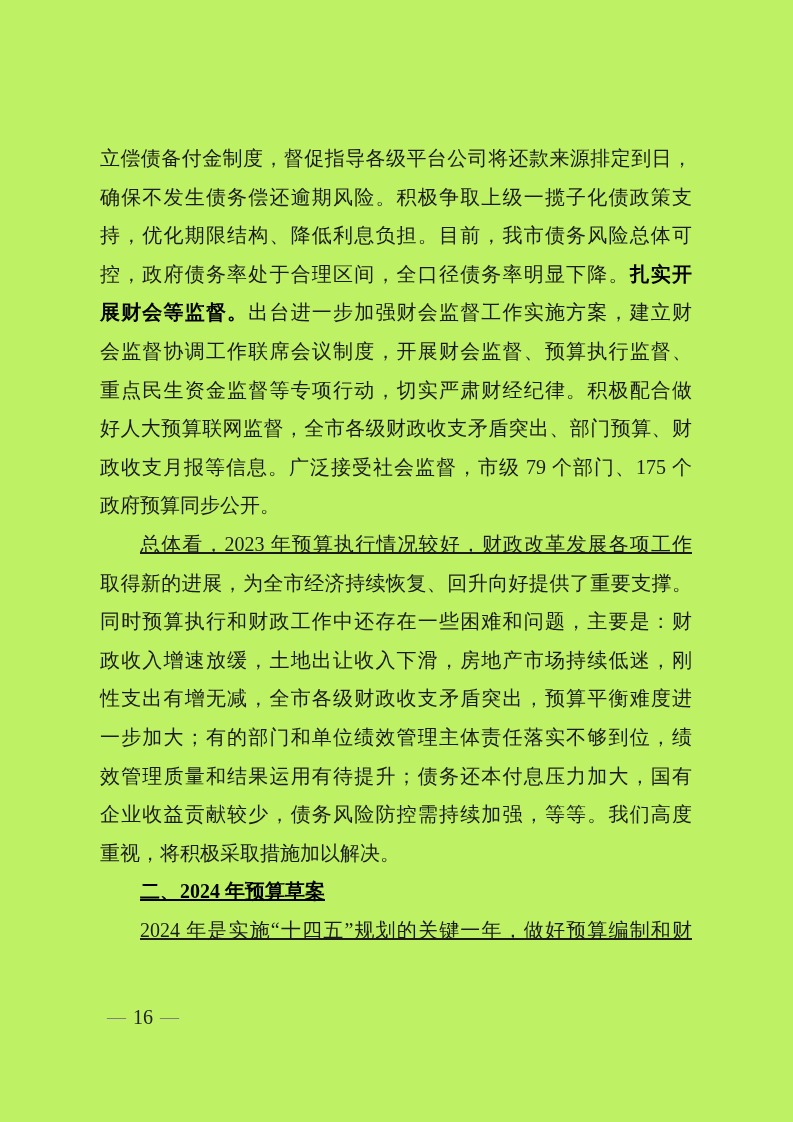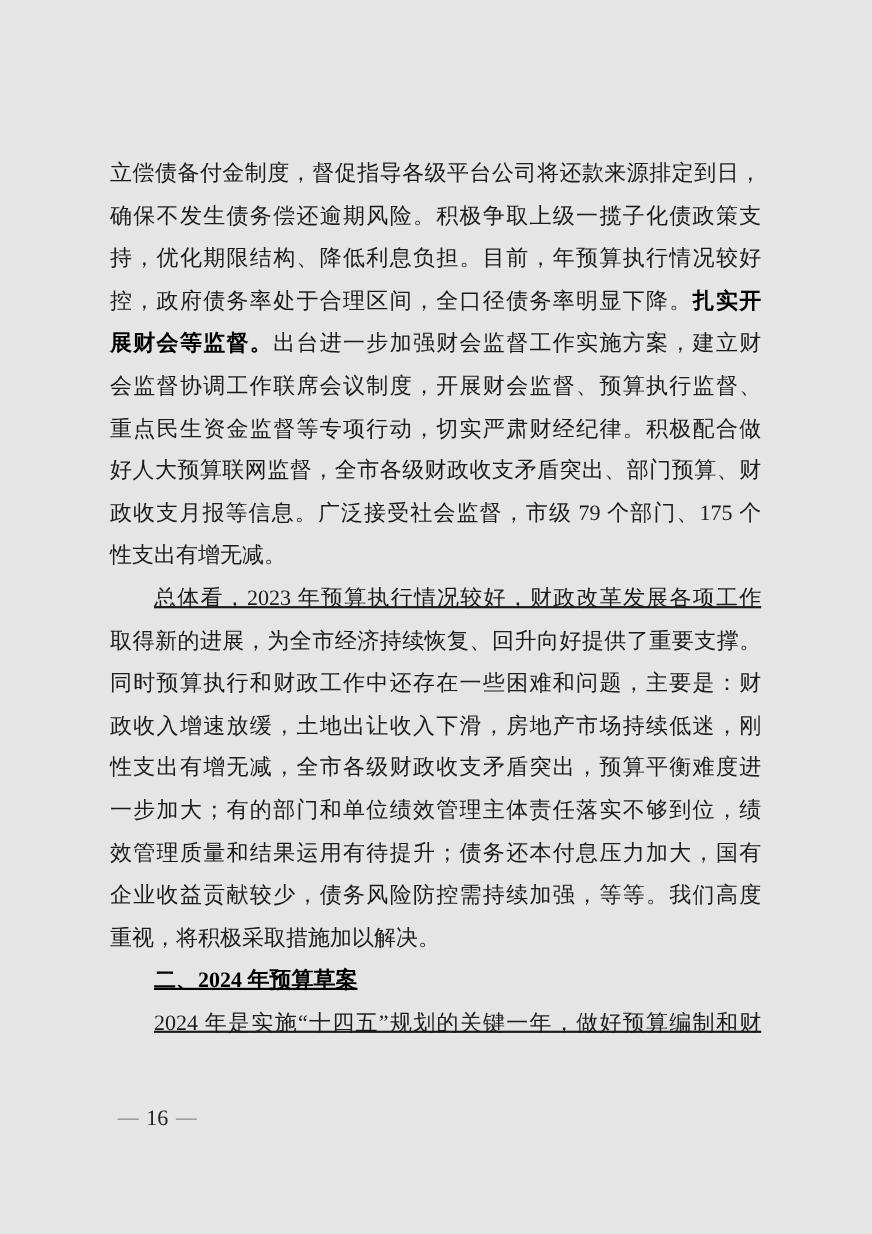--- a/index.html
+++ b/index.html
@@ -12,21 +12,21 @@
     height: 1122px;
     position: relative;
     overflow: hidden;
     font-family: "Liberation Serif", "DejaVu Serif", serif;
     color: #1b1b1b;
   }
   .page {
     position: absolute;
     left: 0; top: 0;
     width: 793px; height: 1122px;
-    background: #e5e5e5;
+    background: #bef264;
   }
   .text-block {
     position: absolute;
     left: 100px;
     top: 139px;
     width: 592px;
   }
   .line {
     font-size: 20px;
     line-height: 38.6px;
@@ -70,28 +70,28 @@
   }
 </style>
 </head>
 <body>
 
 <div class="page">
 
   <div class="text-block">
       <div class="line"><span class="">立偿债备付金制度，督促指导各级平台公司将还款来源排定到日，</span></div>
       <div class="line"><span class="">确保不发生债务偿还逾期风险。积极争取上级一揽子化债政策支</span></div>
-      <div class="line"><span class="">持，优化期限结构、降低利息负担。目前，年预算执行情况较好</span></div>
+      <div class="line"><span class="">持，优化期限结构、降低利息负担。目前，我市债务风险总体可</span></div>
       <div class="line"><span class="">控，政府债务率处于合理区间，全口径债务率明显下降。</span><span class="bold">扎实开</span></div>
       <div class="line"><span class="bold">展财会等监督。</span><span class="">出台进一步加强财会监督工作实施方案，建立财</span></div>
       <div class="line"><span class="">会监督协调工作联席会议制度，开展财会监督、预算执行监督、</span></div>
       <div class="line"><span class="">重点民生资金监督等专项行动，切实严肃财经纪律。积极配合做</span></div>
       <div class="line"><span class="">好人大预算联网监督，全市各级财政收支矛盾突出、部门预算、财</span></div>
       <div class="line"><span class="">政收支月报等信息。广泛接受社会监督，市级 79 个部门、175 个</span></div>
-      <div class="line last"><span class="">性支出有增无减。</span></div>
+      <div class="line last"><span class="">政府预算同步公开。</span></div>
       <div class="line indent"><span class="">总体看，2023 年预算执行情况较好，财政改革发展各项工作</span></div>
       <div class="line"><span class="">取得新的进展，为全市经济持续恢复、回升向好提供了重要支撑。</span></div>
       <div class="line"><span class="">同时预算执行和财政工作中还存在一些困难和问题，主要是：财</span></div>
       <div class="line"><span class="">政收入增速放缓，土地出让收入下滑，房地产市场持续低迷，刚</span></div>
       <div class="line"><span class="">性支出有增无减，全市各级财政收支矛盾突出，预算平衡难度进</span></div>
       <div class="line"><span class="">一步加大；有的部门和单位绩效管理主体责任落实不够到位，绩</span></div>
       <div class="line"><span class="">效管理质量和结果运用有待提升；债务还本付息压力加大，国有</span></div>
       <div class="line"><span class="">企业收益贡献较少，债务风险防控需持续加强，等等。我们高度</span></div>
       <div class="line last"><span class="">重视，将积极采取措施加以解决。</span></div>
       <div class="line indent last heading"><span class="bold">二、2024 年预算草案</span></div>

